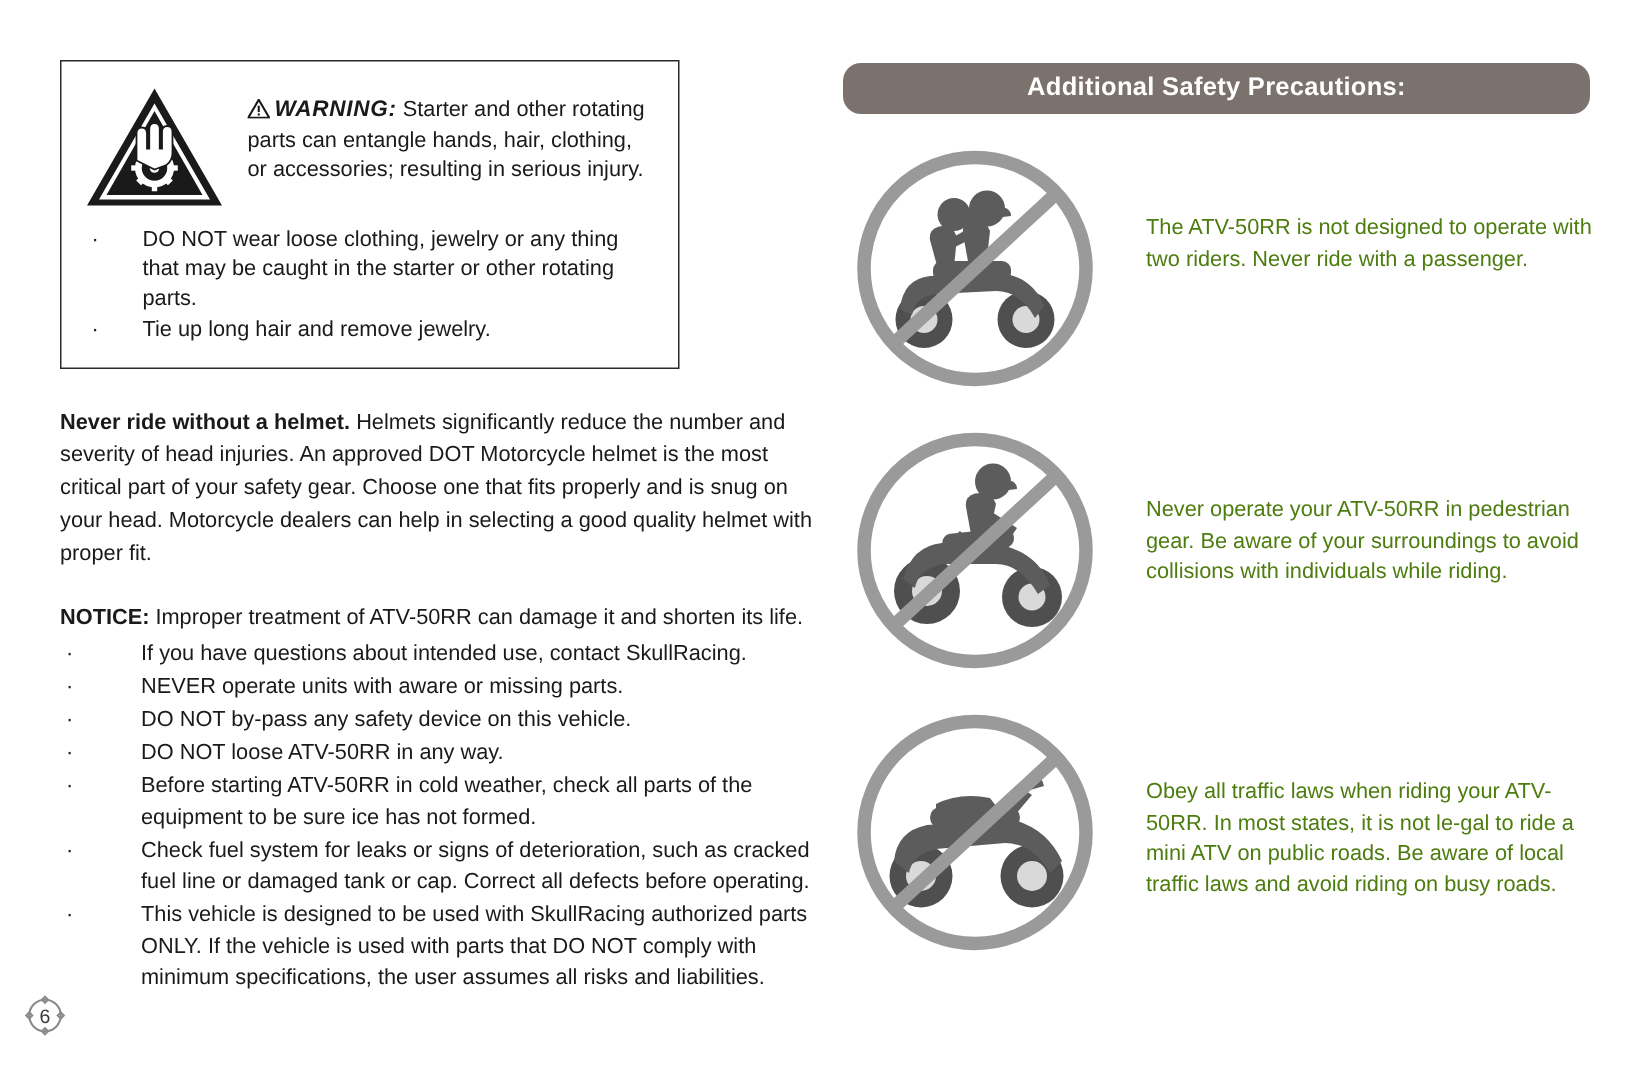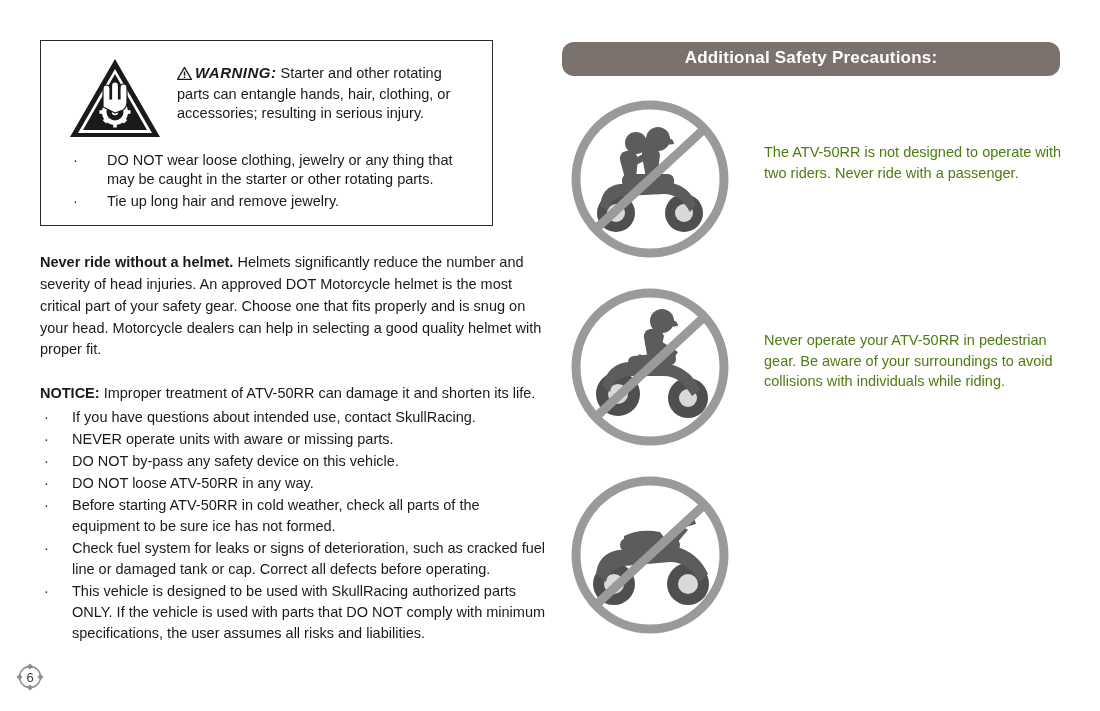--- a/index.html
+++ b/index.html
@@ -23,23 +23,23 @@
   
   .left-col {
     position: absolute;
     left: 40px;
     top: 40px;
     width: 510px;
   }
 
   .warning-box {
     border: 1px solid #2a2a2a;
-    padding: 14px 16px 12px 26px;
+    padding: 14px 16px 12px 14px;
     box-sizing: border-box;
-    width: 453px;
+    width: 413px;
   }
   .warning-top {
     display: flex;
     align-items: flex-start;
     gap: 14px;
   }
   .warning-sign {
     flex: 0 0 auto;
     width: 96px;
     height: 86px;
@@ -111,21 +111,21 @@
   .notice-list li {
     display: flex;
     margin-bottom: 1px;
   }
   .notice-list .b {
     width: 32px;
     flex: 0 0 32px;
     padding-left: 4px;
     box-sizing: border-box;
   }
-  .notice-list .t { flex: 1 1 auto; }
+  .notice-list .t { flex: 1 1 auto; margin-left: 22px; }
 
   
   .right-col {
     position: absolute;
     left: 562px;
     top: 42px;
     width: 500px;
   }
   .section-header {
     background: #7b716d;
@@ -360,20 +360,21 @@
             <rect x="58" y="68" width="60" height="14" rx="7"></rect>
 
             <path d="M108 70 L120 56 L126 60 L114 74 Z"></path>
             <path d="M118 52 l14 -4 l2 6 l-14 4 z"></path>
 
             <path d="M62 66 Q78 58 98 62 L104 70 L62 74 Z"></path>
           </g>
           <line x1="36" y1="133" x2="140" y2="37" stroke="#9a9a9a" stroke-width="9"></line>
         </svg>
       </div>
+      <div class="safety-text">Obey all traffic laws when riding your ATV-50RR. In most states, it is not le-gal to ride a mini ATV on public roads. Be aware of local traffic laws and avoid riding on busy roads.</div>
     </div>
   </div>
 
   <div class="page-number">
     <svg width="32" height="32" viewBox="0 0 32 32" style="position:absolute;left:0;top:0;">
       <g fill="none" stroke="#8a8a8a" stroke-width="1.4">
         <circle cx="16" cy="16" r="10.5"></circle>
         <path d="M16 3.5 l2 2 l-2 2 l-2 -2 z"></path>
         <path d="M16 28.5 l2 -2 l-2 -2 l-2 2 z"></path>
         <path d="M3.5 16 l2 -2 l2 2 l-2 2 z"></path>

